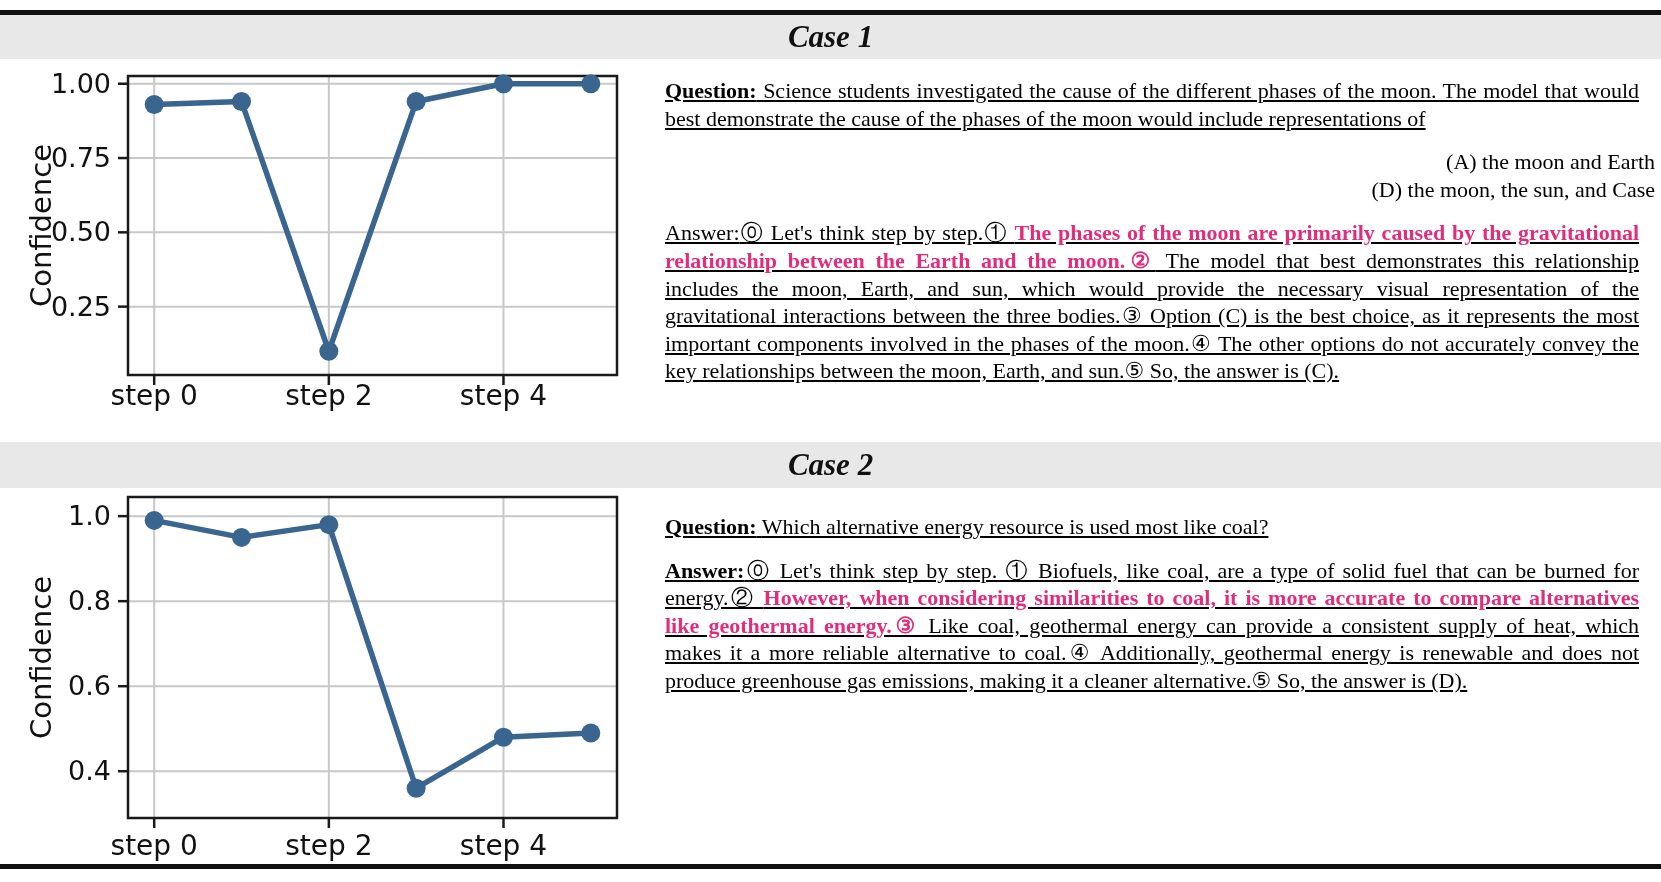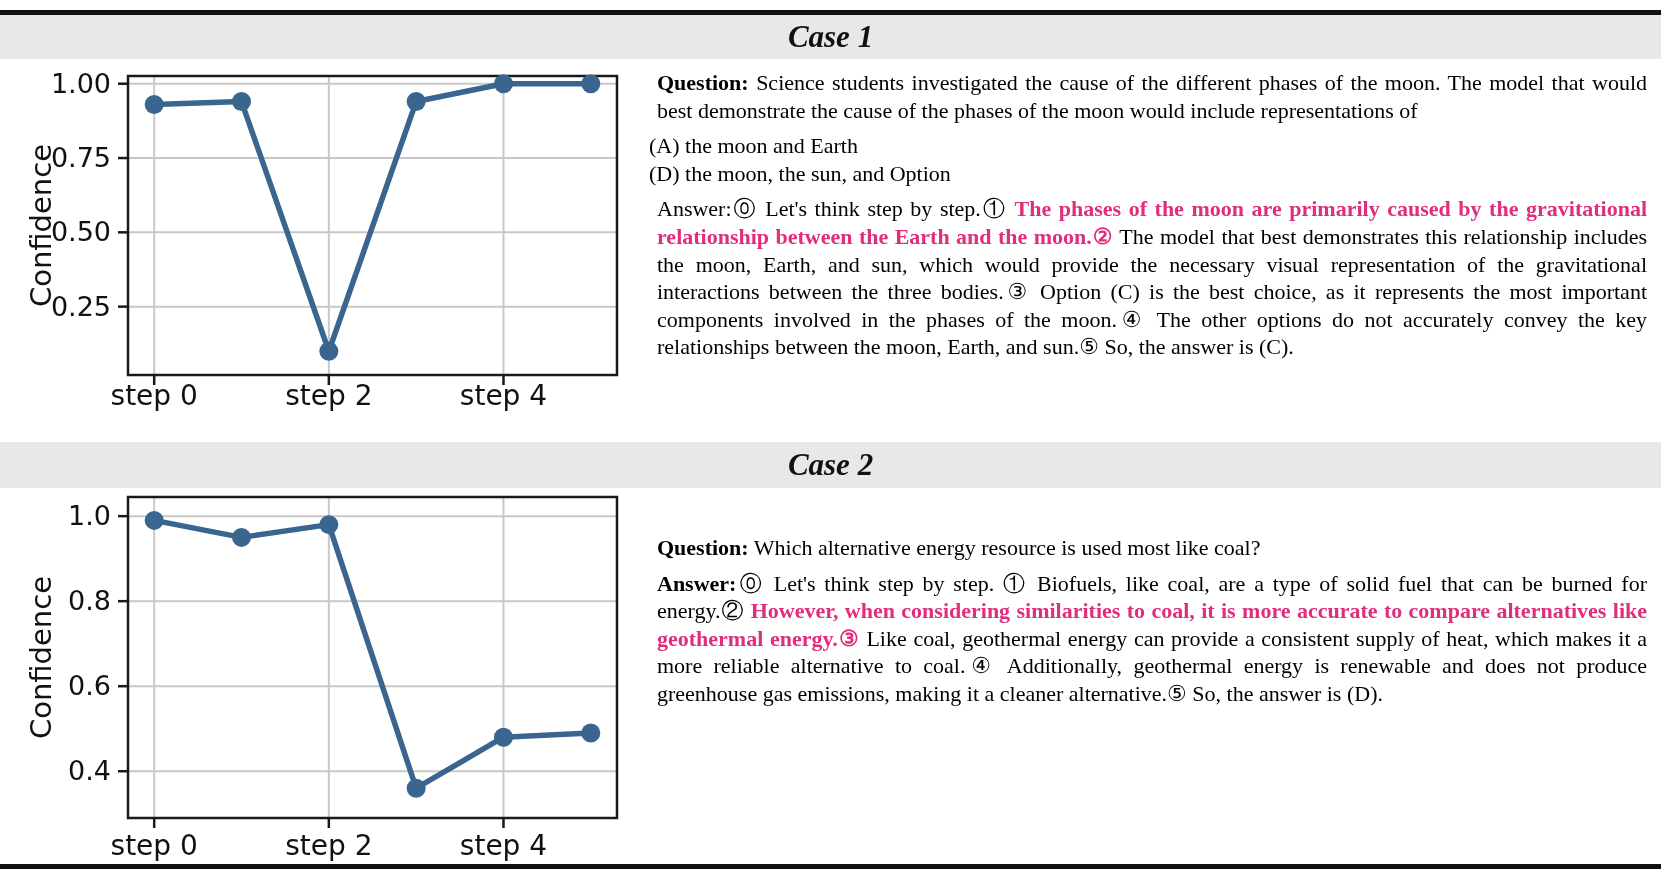--- a/index.html
+++ b/index.html
@@ -12,23 +12,23 @@
         display:flex;align-items:center;justify-content:center;}
   .band.b1{top:15px;height:44px;}
   .band.b2{top:442px;height:46px;}
   .band-title{font-family:"Liberation Serif", serif;font-weight:bold;font-style:italic;
               font-size:31px;color:#111;}
   svg.chart{position:absolute;left:15px;overflow:visible;}
   svg.c1{top:58px;width:640px;height:385px;}
   svg.c2{top:485px;width:640px;height:395px;}
   .text-col{position:absolute;left:649px;width:1006px;font-size:22px;line-height:27.6px;}
   .text-col.t1{top:61px;}
-  .text-col.t2{top:526px;}
-  .para{margin:8px;text-align:justify;}
-  .option{text-align:left;}
+  .text-col.t2{top:497px;}
+  .para{margin:16px;text-align:justify;text-decoration:underline;}
+  .option{text-align:right;}
   .bold{font-weight:bold;}
   .highlight{font-weight:bold;}
 </style>
 </head>
 <body>
 
 <div class="page">
 
   <div class="rule top"></div>
 
@@ -69,21 +69,21 @@
       <circle cx="575.8035714285714" cy="25.727634194831012" r="9.5" fill="#3a658f"></circle>
     </svg>
 
   <div class="text-col t1">
     <p class="para">
       <b>Question:</b>
       <span>Science students investigated the cause of the different phases of the moon. The model that would best demonstrate the cause of the phases of the moon would include representations of</span>
     </p>
     <div>
       <div class="option">(A) the moon and Earth</div>
-      <div class="option">(D) the moon, the sun, and Option</div>
+      <div class="option">(D) the moon, the sun, and Case</div>
     </div>
     <p class="para"><span>Answer:</span><span>⓪ Let's think step by step.① </span><span class="highlight" style="color: rgb(224, 45, 124);">The phases of the moon are primarily caused by the gravitational relationship between the Earth and the moon.②</span><span> The model that best demonstrates this relationship includes the moon, Earth, and sun, which would provide the necessary visual representation of the gravitational interactions between the three bodies.③ Option (C) is the best choice, as it represents the most important components involved in the phases of the moon.④ The other options do not accurately convey the key relationships between the moon, Earth, and sun.⑤ So, the answer is (C).</span></p>
   </div>
 
   <div class="band b2">
     <span class="band-title">Case 2</span>
   </div>
 
   <svg class="chart c2">
       <line x1="139.19642857142858" y1="12" x2="139.19642857142858" y2="333" stroke="#c8c8c8" stroke-width="2"></line>

